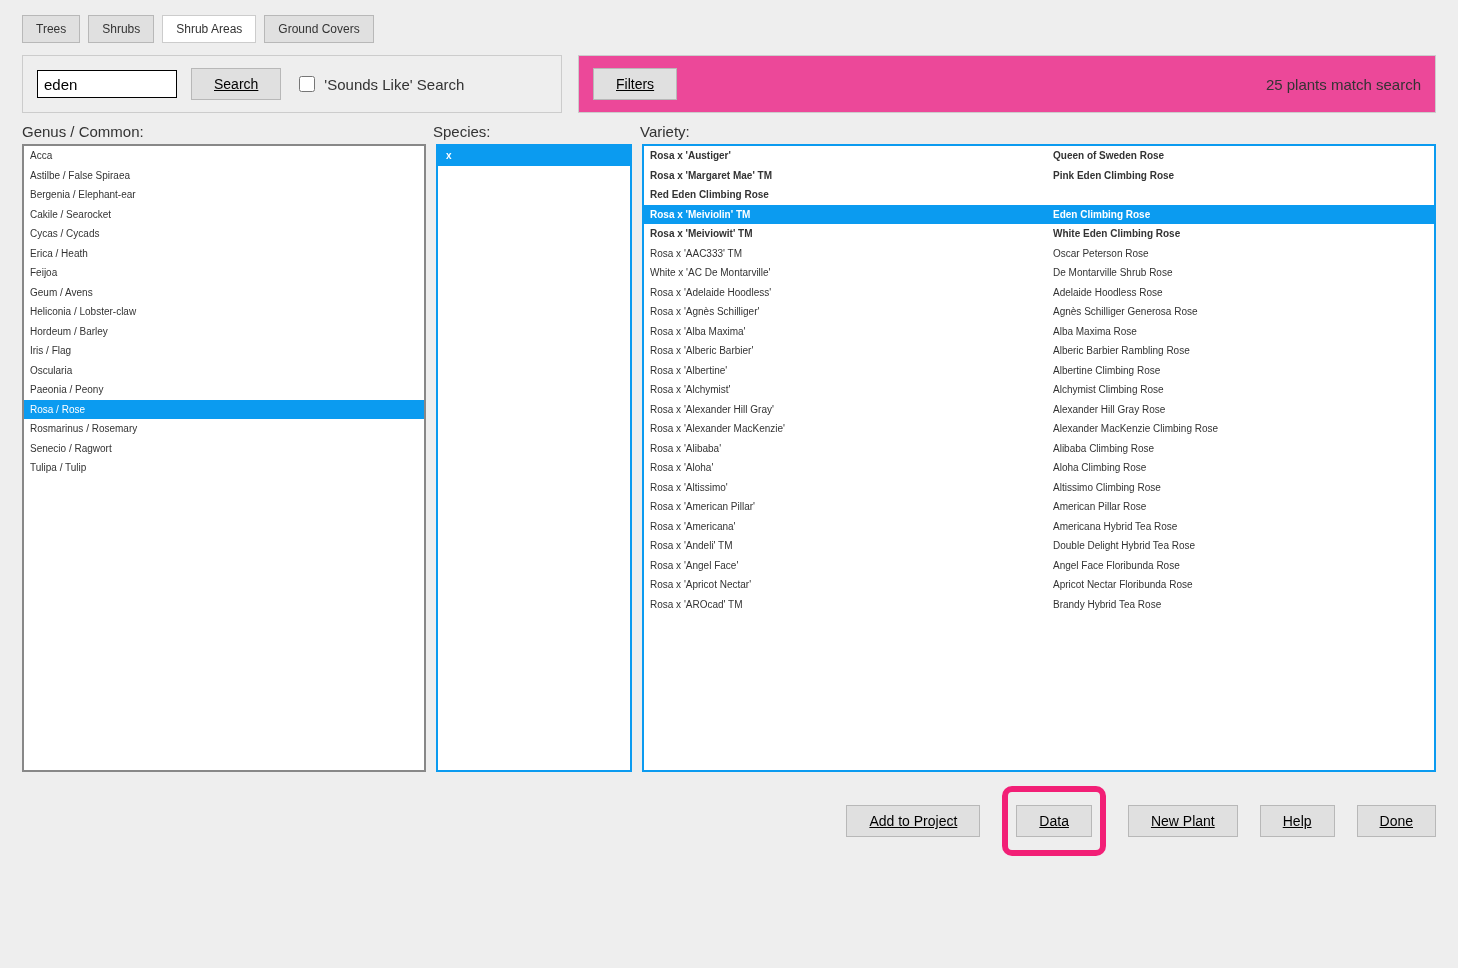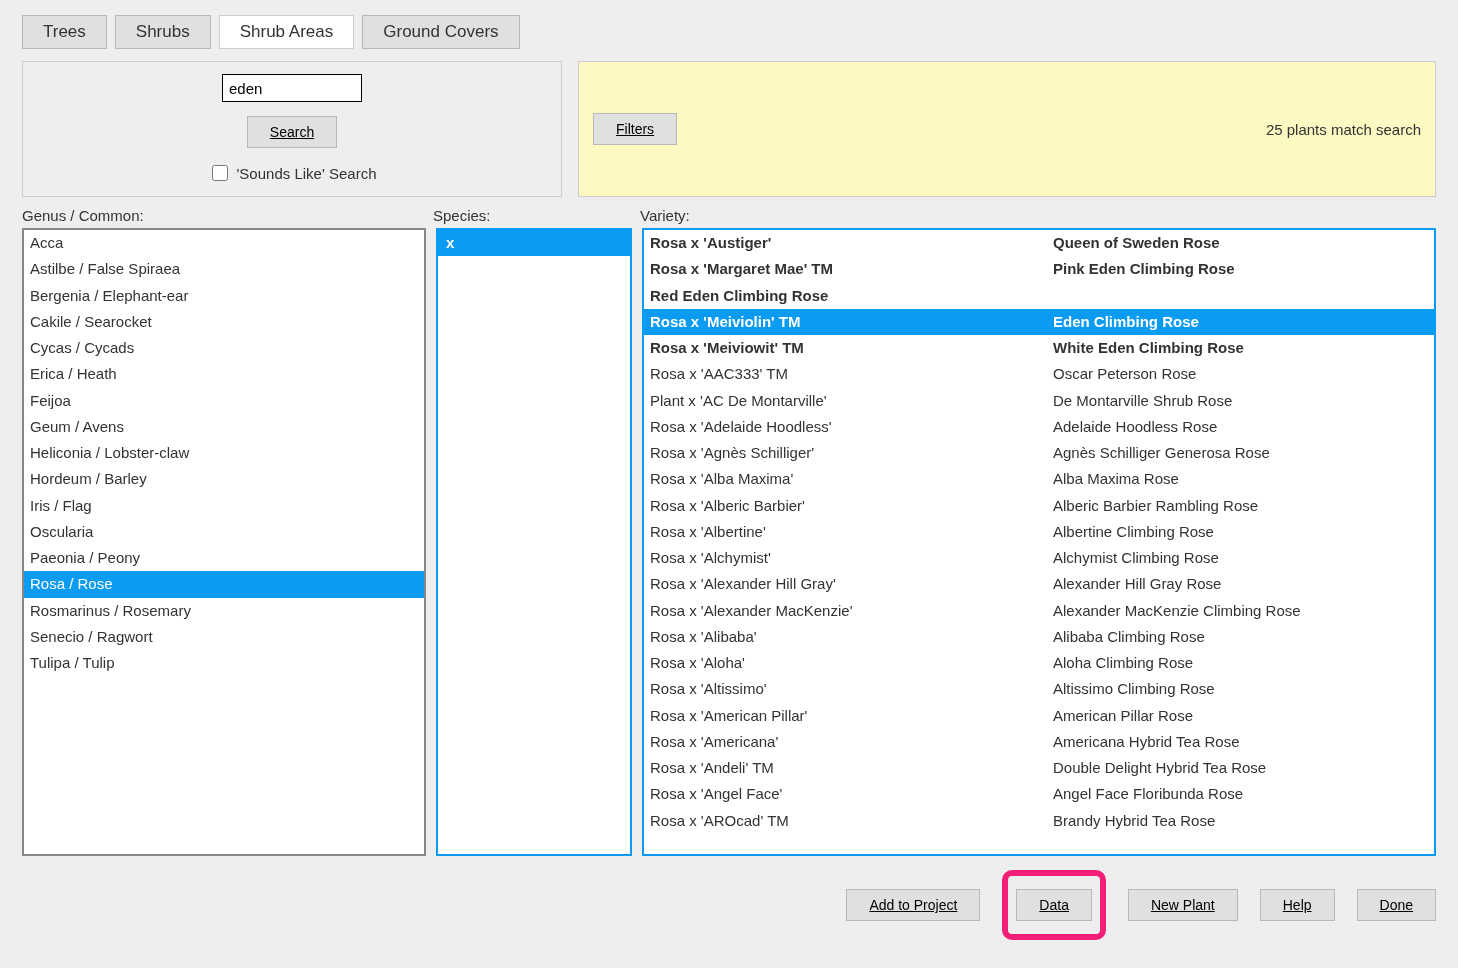--- a/index.html
+++ b/index.html
@@ -9,38 +9,37 @@
     font-family: "Helvetica Neue", Helvetica, Arial, sans-serif;
     font-size: 14px;
     background: #eeeeee;
     color: #333;
     width: 1458px;
   }
   .tabs { display: flex; gap: 8px; margin-bottom: 12px; }
   .tab {
     background: #e0e0e0;
     border: 1px solid #b8b8b8;
-    padding: 6px 20px;
-    font-size: 17px;
+    padding: 6px 13px;
+    font-size: 12px;
     cursor: pointer;
   }
   .tab.active {
     background: #fff;
     border-color: #ccc;
   }
   .toolbar-row { display: flex; gap: 16px; margin-bottom: 10px; }
   .search-panel {
     width: 540px;
     border: 1px solid #ccc;
     background: #eeeeee;
     padding: 12px 14px;
     display: flex;
     align-items: center;
     gap: 14px;
-    flex-direction: column;
   }
   .search-panel input[type=text] {
     width: 140px;
     height: 28px;
     border: 1px solid #000;
     padding: 2px 6px;
     font-size: 15px;
     font-family: inherit;
   }
   .btn {
@@ -50,21 +49,21 @@
     font-size: 14px;
     cursor: pointer;
     font-family: inherit;
     text-decoration: underline;
   }
   .checkbox-wrap { display: flex; align-items: center; gap: 6px; font-size: 15px; }
   .checkbox-wrap input { width: 16px; height: 16px; }
   .filter-panel {
     flex: 1;
     border: 1px solid #ccc;
-    background: #fef9c3;
+    background: #ec4899;
     padding: 12px 14px;
     display: flex;
     align-items: center;
     justify-content: space-between;
   }
   .match-count { font-size: 15px; }
   .col-labels { display: flex; margin-bottom: 4px; font-size: 15px; color: #333; }
   .col-labels .lbl-genus { width: 411px; }
   .col-labels .lbl-species { width: 207px; }
   .col-labels .lbl-variety { flex: 1; }
@@ -76,21 +75,21 @@
     overflow: hidden;
     position: relative;
   }
   .listbox.genus { width: 404px; margin-right: 10px; }
   .listbox.species { width: 196px; margin-right: 10px; border-color: #0b9bf0; }
   .listbox.variety { flex: 1; border-color: #0b9bf0; }
   .listbox-inner { overflow-y: auto; height: 100%; }
   .listbox.variety .listbox-inner { overflow-y: hidden; }
   .row {
     padding: 3px 6px;
-    font-size: 15px;
+    font-size: 10px;
     line-height: 1.35;
     white-space: nowrap;
     cursor: pointer;
   }
   .row.selected {
     background: #0b9bf0;
     color: #fff;
   }
   .species .row { padding: 3px 8px; }
   .species .row.selected { font-weight: bold; }
@@ -190,21 +189,21 @@
         </div>
         <div class="row bold">
           <span class="c1">Rosa x 'Meiviowit'  TM</span>
           <span class="c2">White Eden Climbing Rose</span>
         </div>
         <div class="row">
           <span class="c1">Rosa x 'AAC333'  TM</span>
           <span class="c2">Oscar Peterson Rose</span>
         </div>
         <div class="row">
-          <span class="c1">Plant x 'AC De Montarville'</span>
+          <span class="c1">White x 'AC De Montarville'</span>
           <span class="c2">De Montarville Shrub Rose</span>
         </div>
         <div class="row">
           <span class="c1">Rosa x 'Adelaide Hoodless'</span>
           <span class="c2">Adelaide Hoodless Rose</span>
         </div>
         <div class="row">
           <span class="c1">Rosa x 'Agnès Schilliger'</span>
           <span class="c2">Agnès Schilliger Generosa Rose</span>
         </div>
@@ -252,20 +251,24 @@
           <span class="c1">Rosa x 'Americana'</span>
           <span class="c2">Americana Hybrid Tea Rose</span>
         </div>
         <div class="row">
           <span class="c1">Rosa x 'Andeli'  TM</span>
           <span class="c2">Double Delight Hybrid Tea Rose</span>
         </div>
         <div class="row">
           <span class="c1">Rosa x 'Angel Face'</span>
           <span class="c2">Angel Face Floribunda Rose</span>
+        </div>
+        <div class="row">
+          <span class="c1">Rosa x 'Apricot Nectar'</span>
+          <span class="c2">Apricot Nectar Floribunda Rose</span>
         </div>
         <div class="row">
           <span class="c1">Rosa x 'AROcad'  TM</span>
           <span class="c2">Brandy Hybrid Tea Rose</span>
         </div>
       </div>
   </div>
 </div>
 
 <div class="bottom-bar">

